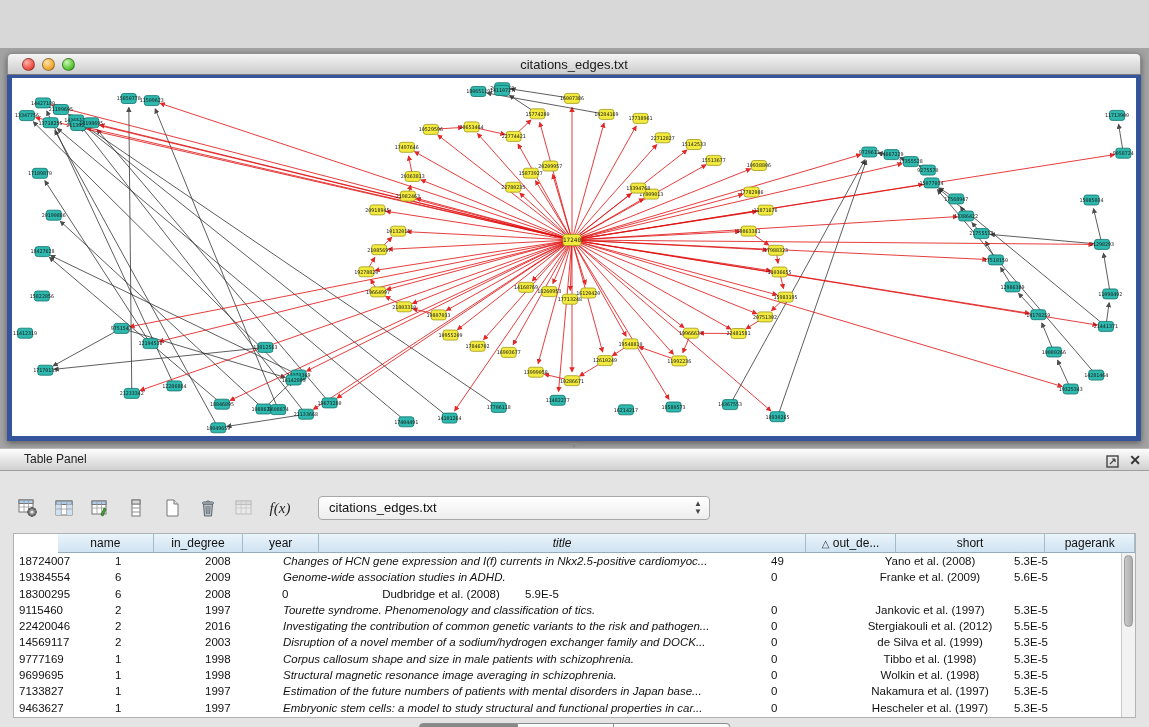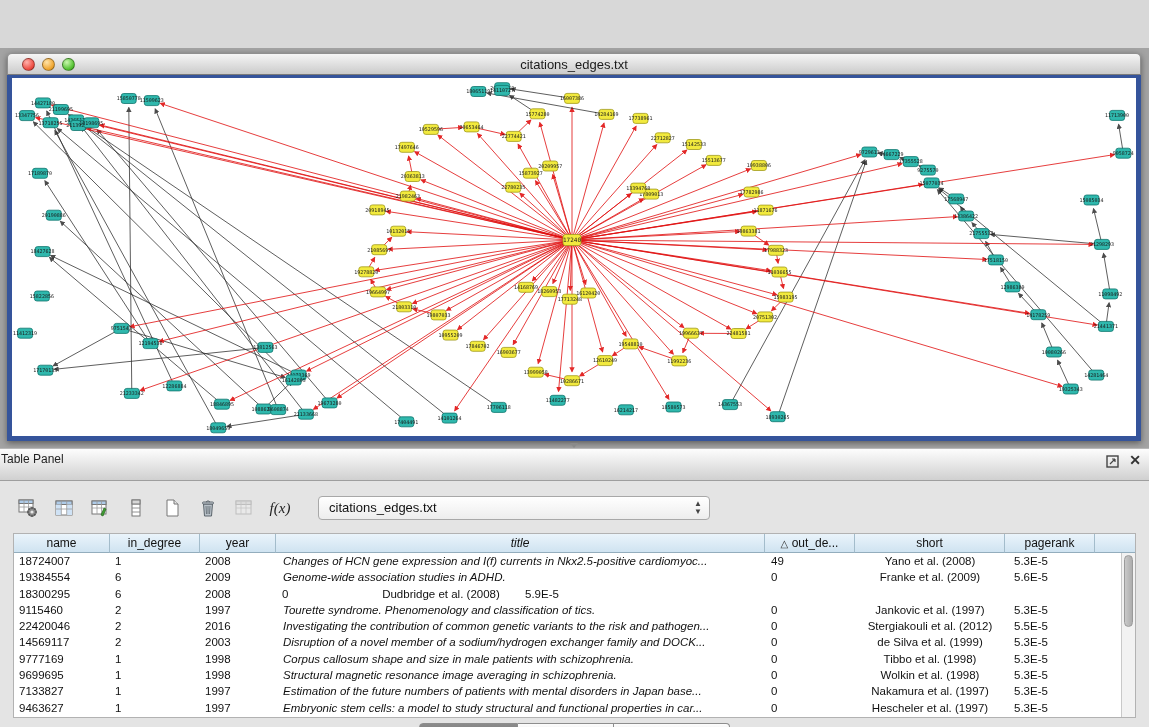--- a/index.html
+++ b/index.html
@@ -23,39 +23,39 @@
   .canvas-frame svg { display:block; width:100%; height:100%; background:#ffffff; }
 
   
   .split-handle { position:absolute; left:566px; top:394px; width:16px; height:6px; }
   .split-handle:before { content:""; position:absolute; left:4px; top:1px;
     border-left:4px solid transparent; border-right:4px solid transparent; border-top:5px solid #8a8a8a; }
 
   
   .table-panel { position:absolute; left:0; top:400px; width:1149px; height:305px;
     background:#e4e4e4; border-top:1px solid #b8b8b8; }
-  .panel-header { position:relative; height:32px; background:linear-gradient(#fdfdfd,#d0d0d0);
-    border-bottom:1px solid #9e9e9e; font-size:12px; color:#222; line-height:21px; padding-left:1px; }
+  .panel-header { position:relative; height:22px; background:linear-gradient(#fdfdfd,#d0d0d0);
+    border-bottom:1px solid #9e9e9e; font-size:12px; color:#222; line-height:21px; padding-left:24px; }
   .panel-header-icons { position:absolute; right:8px; top:0; height:22px; display:flex; align-items:center; gap:10px; }
   .float-ic { width:13px; height:13px; position:relative; cursor:default; }
   .close-ic { font-size:14px; font-weight:bold; color:#333; line-height:13px; cursor:default; }
 
   .toolbar { position:absolute; left:16px; top:44px; height:30px; display:flex; align-items:center; gap:12px; }
   .tbtn { width:24px; height:26px; display:flex; align-items:center; justify-content:center; border-radius:3px; }
   .fx-btn { font-family:"Liberation Serif", serif; font-style:italic; font-size:15px; color:#222;
     padding:0 4px; }
   .combo { position:relative; margin-left:14px; width:392px; height:24px; background:linear-gradient(#ffffff,#ededed);
     border:1px solid #a8a8a8; border-radius:4px; font-size:13px; color:#111; line-height:22px;
     padding:0 26px 0 10px; box-shadow:inset 0 1px 0 #fff; }
   .combo .arrows { position:absolute; right:7px; top:3px; font-size:8px; line-height:8px; color:#444; text-align:center; }
 
   
   .table-area { position:absolute; left:13px; top:84px; width:1123px; height:185px;
     background:#ffffff; border:1px solid #b2b2b2; overflow:hidden; }
-  .thead { display:flex; height:19px; }
+  .thead { display:flex; height:19px;padding-left:44px; }
   .hcell { background:linear-gradient(#eaf4fb,#cfe3f1); border-right:1px solid #a3bccb;
     border-bottom:1px solid #93adbd; font-size:12px; color:#111; text-align:center; line-height:18px;
     overflow:hidden; white-space:nowrap; }
   .hcell .sort { font-size:10px; color:#333; }
   .trow { display:flex; height:16.3px; }
   .cell { font-size:11.5px; color:#111; line-height:16.3px; overflow:hidden; white-space:nowrap; }
   .c0 { width:96px;  padding-left:5px; }
   .c1 { width:90px;  padding-left:5px; }
   .c2 { width:76px;  padding-left:5px; }
   .c3 { width:489px; padding-left:7px;font-style:italic; }

